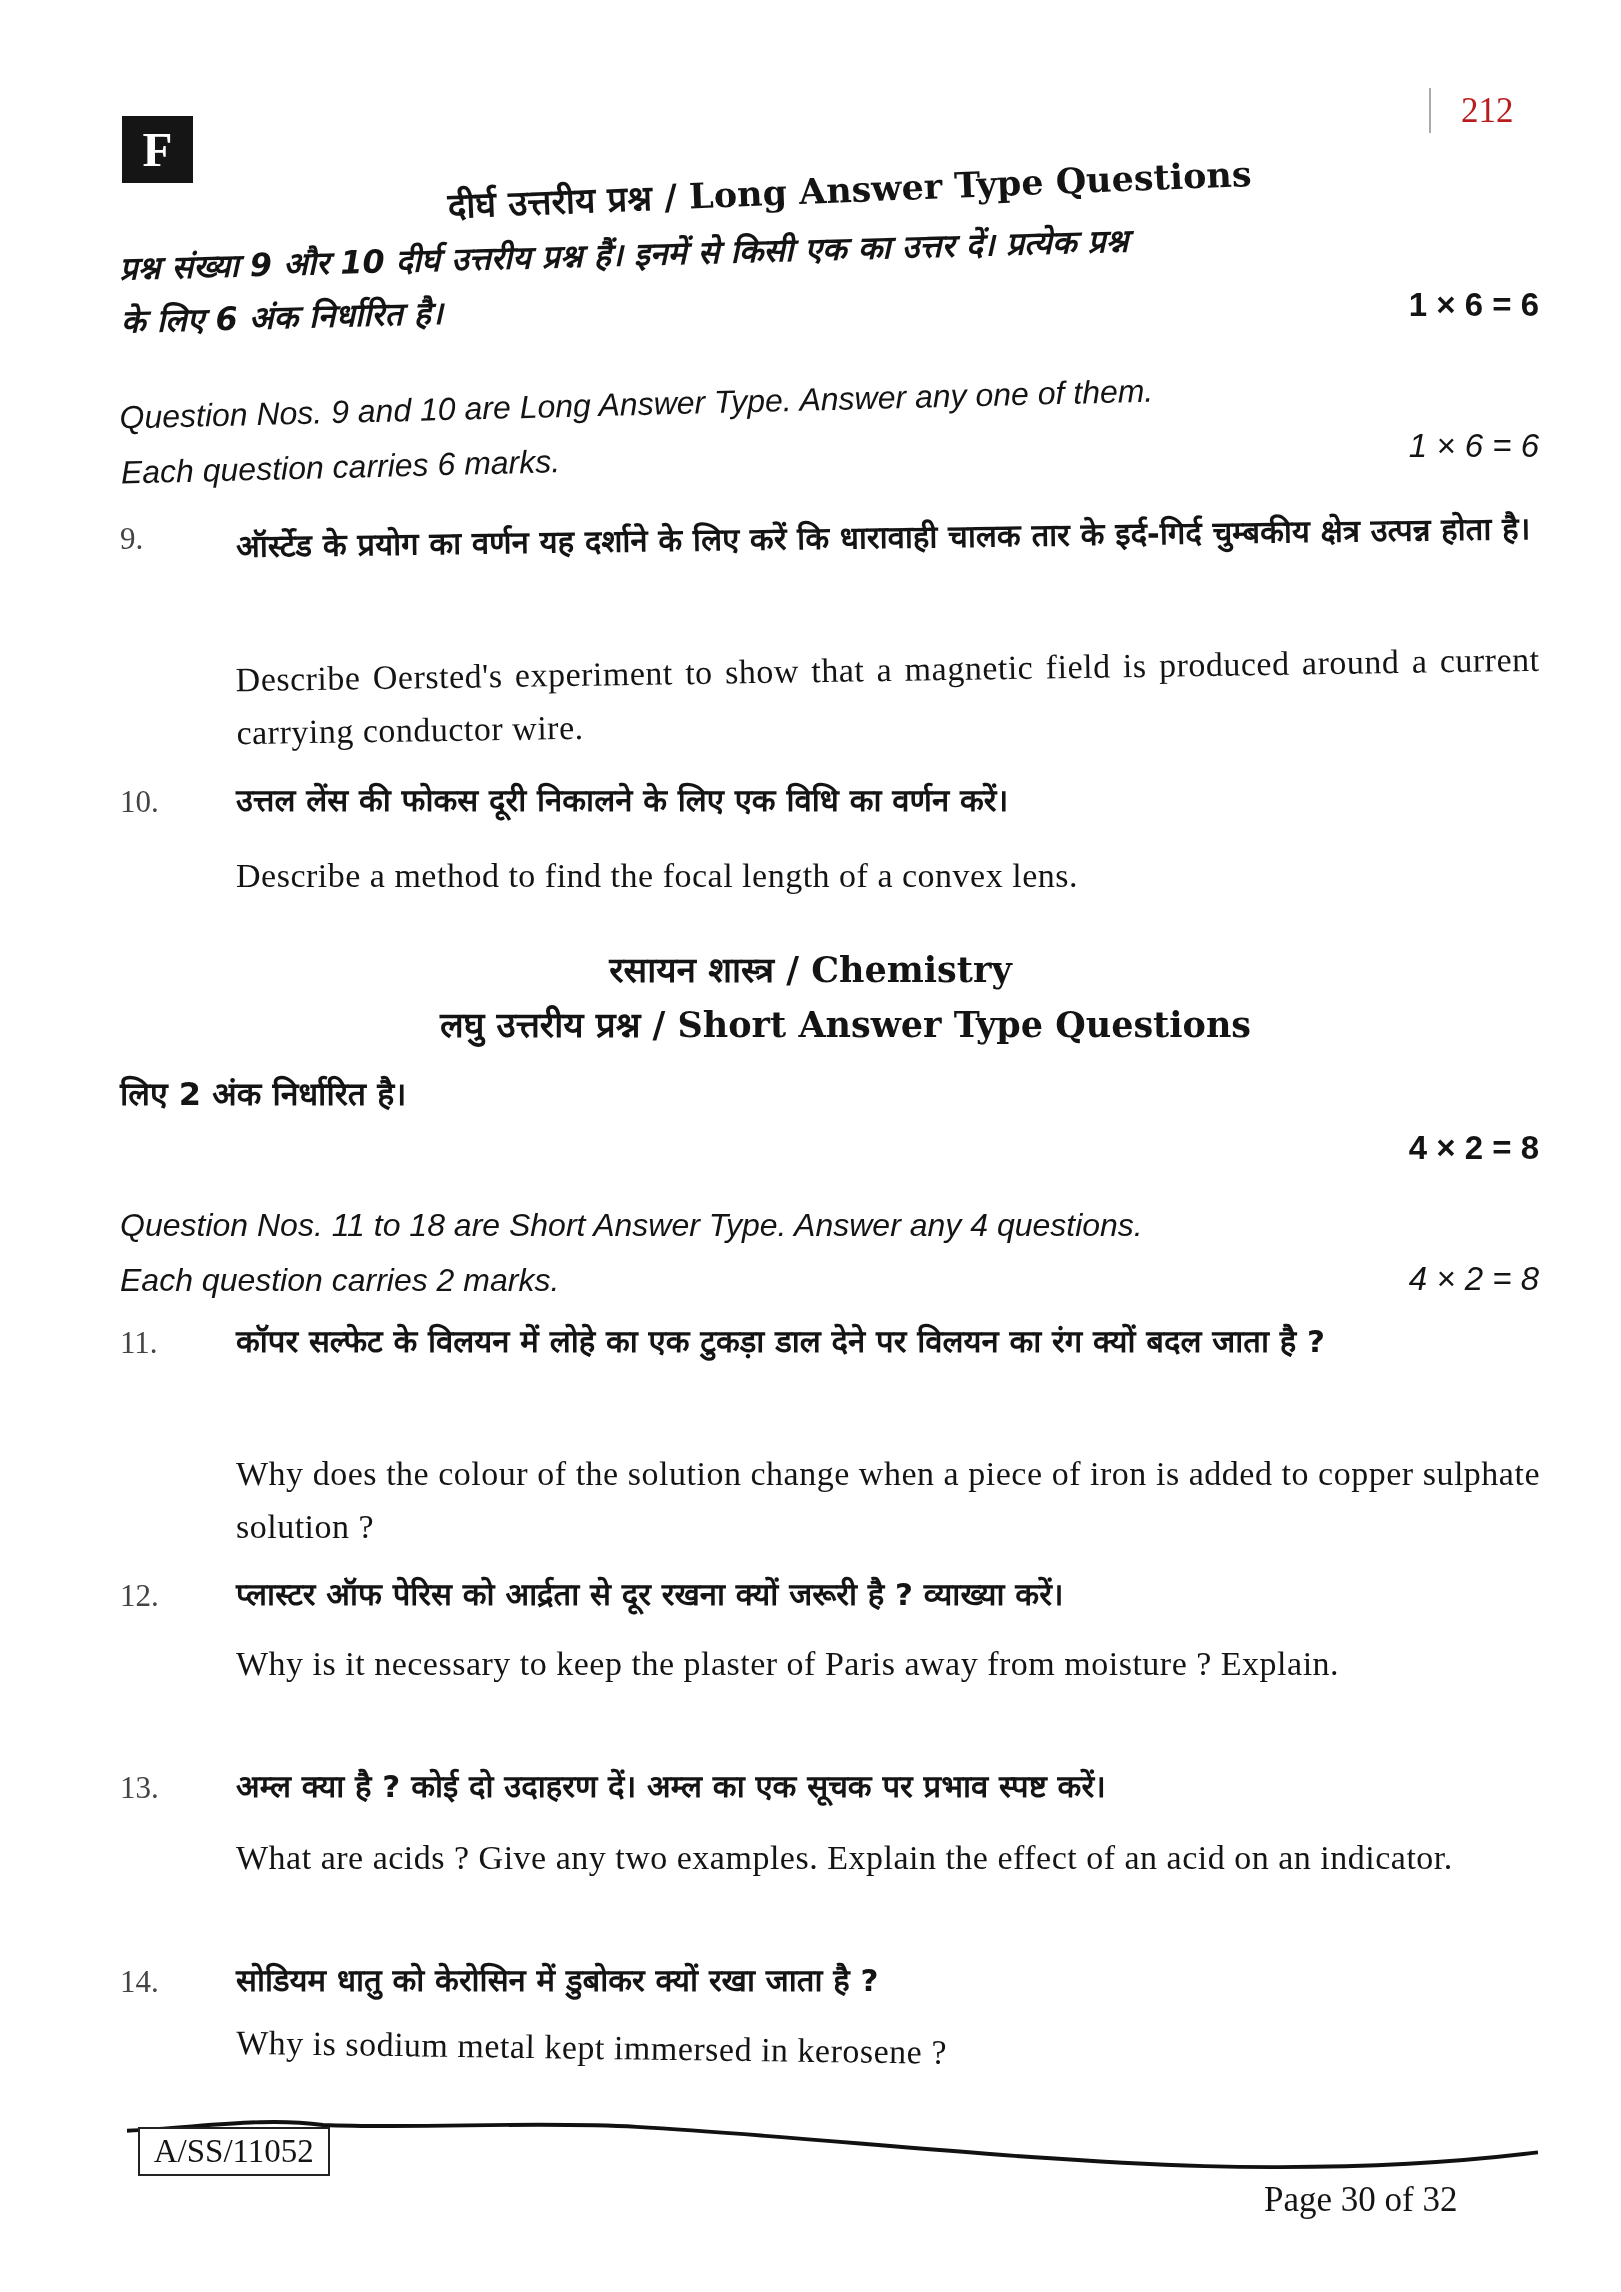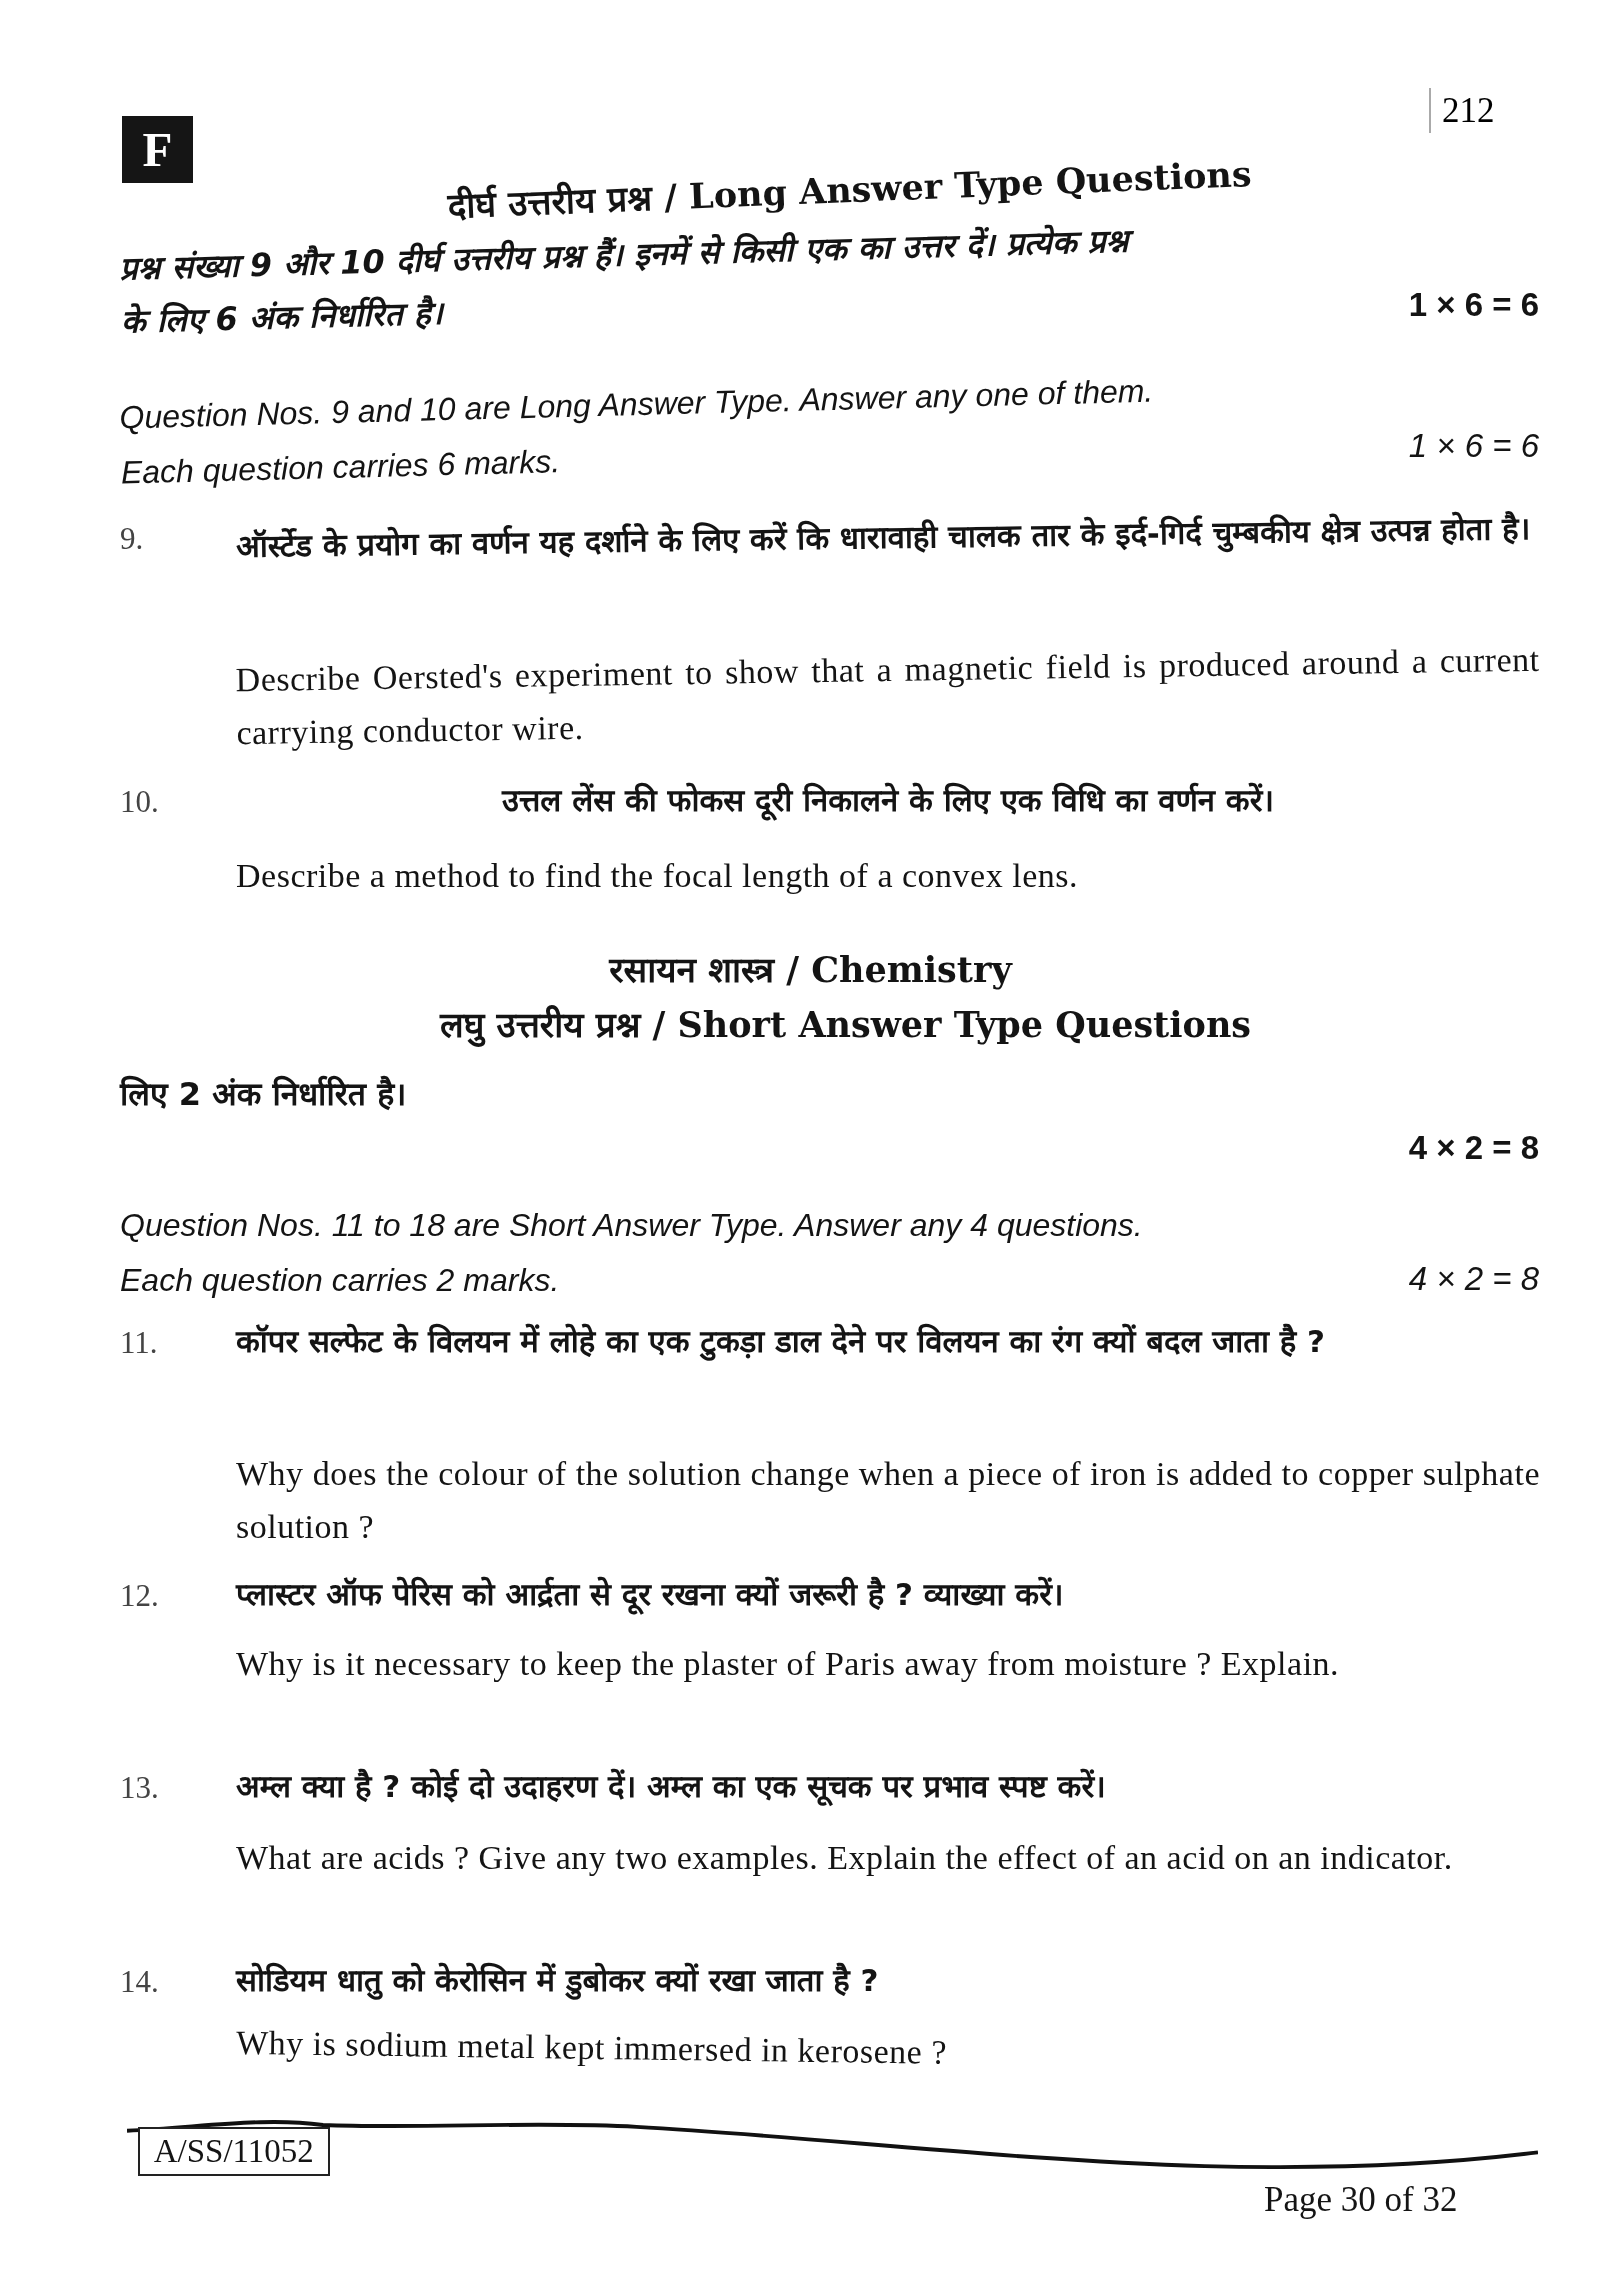--- a/index.html
+++ b/index.html
@@ -10,22 +10,22 @@
   }
   .page { position: absolute; left: 0; top: 0; width: 1621px; height: 2293px; }
 
   .set-badge {
     position: absolute; left: 122px; top: 116px; width: 71px; height: 67px;
     background: #151515; color: #fff; display: flex; align-items: center; justify-content: center;
     font-family: "Liberation Serif", serif; font-weight: bold; font-size: 49px;
   }
   .page-number {
     position: absolute; left: 1429px; top: 88px; font-size: 35px;
-    font-family: "Liberation Serif", serif; color: #000000;
-    padding-left: 11px; border-left: 2px solid #aaa; line-height: 45px;
+    font-family: "Liberation Serif", serif; color: #b91c1c;
+    padding-left: 30px; border-left: 2px solid #aaa; line-height: 45px;
   }
 
   .heading {
     position: absolute; left: 0; width: 1621px; text-align: center;
     font-weight: bold; font-size: 35px; font-family: "DejaVu Serif", serif;
   }
   .h-long { top: 165px; transform: rotate(-2.3deg); left: 39px; }
   .h-chem { top: 929px; margin-top: 16px; }
   .h-short { top: 1000px; padding-left: 35px; }
 
@@ -103,21 +103,21 @@
   <div class="marks light" style="top:427px;">1 × 6 = 6</div>
 
   <div class="q" style="top:521px;">
     <div class="q-num">9.</div>
     <div class="q-hi" style="top:-9.8px; transform: rotate(-0.8deg);">ऑर्स्टेड के प्रयोग का वर्णन यह दर्शाने के लिए करें कि धारावाही चालक तार के इर्द-गिर्द चुम्बकीय क्षेत्र उत्पन्न होता है।</div>
     <div class="q-en" style="top:122px; transform: rotate(-0.9deg);">Describe Oersted's experiment to show that a magnetic field is produced around a current carrying conductor wire.</div>
   </div>
 
   <div class="q" style="top:784px;">
     <div class="q-num">10.</div>
-    <div class="q-hi" style="top:-9.8px;text-align:center;">उत्तल लेंस की फोकस दूरी निकालने के लिए एक विधि का वर्णन करें।</div>
+    <div class="q-hi" style="top:-9.8px;">उत्तल लेंस की फोकस दूरी निकालने के लिए एक विधि का वर्णन करें।</div>
     <div class="q-en" style="top:65px;">Describe a method to find the focal length of a convex lens.</div>
   </div>
 
   <div class="heading h-chem">रसायन शास्त्र / Chemistry</div>
   <div class="heading h-short">लघु उत्तरीय प्रश्न / Short Answer Type Questions</div>
 
   <div class="instr-hi" style="top:1068px;">
     <div>लिए 2 अंक निर्धारित है।</div>
   </div>
   <div class="marks" style="top:1129px;">4 × 2 = 8</div>

